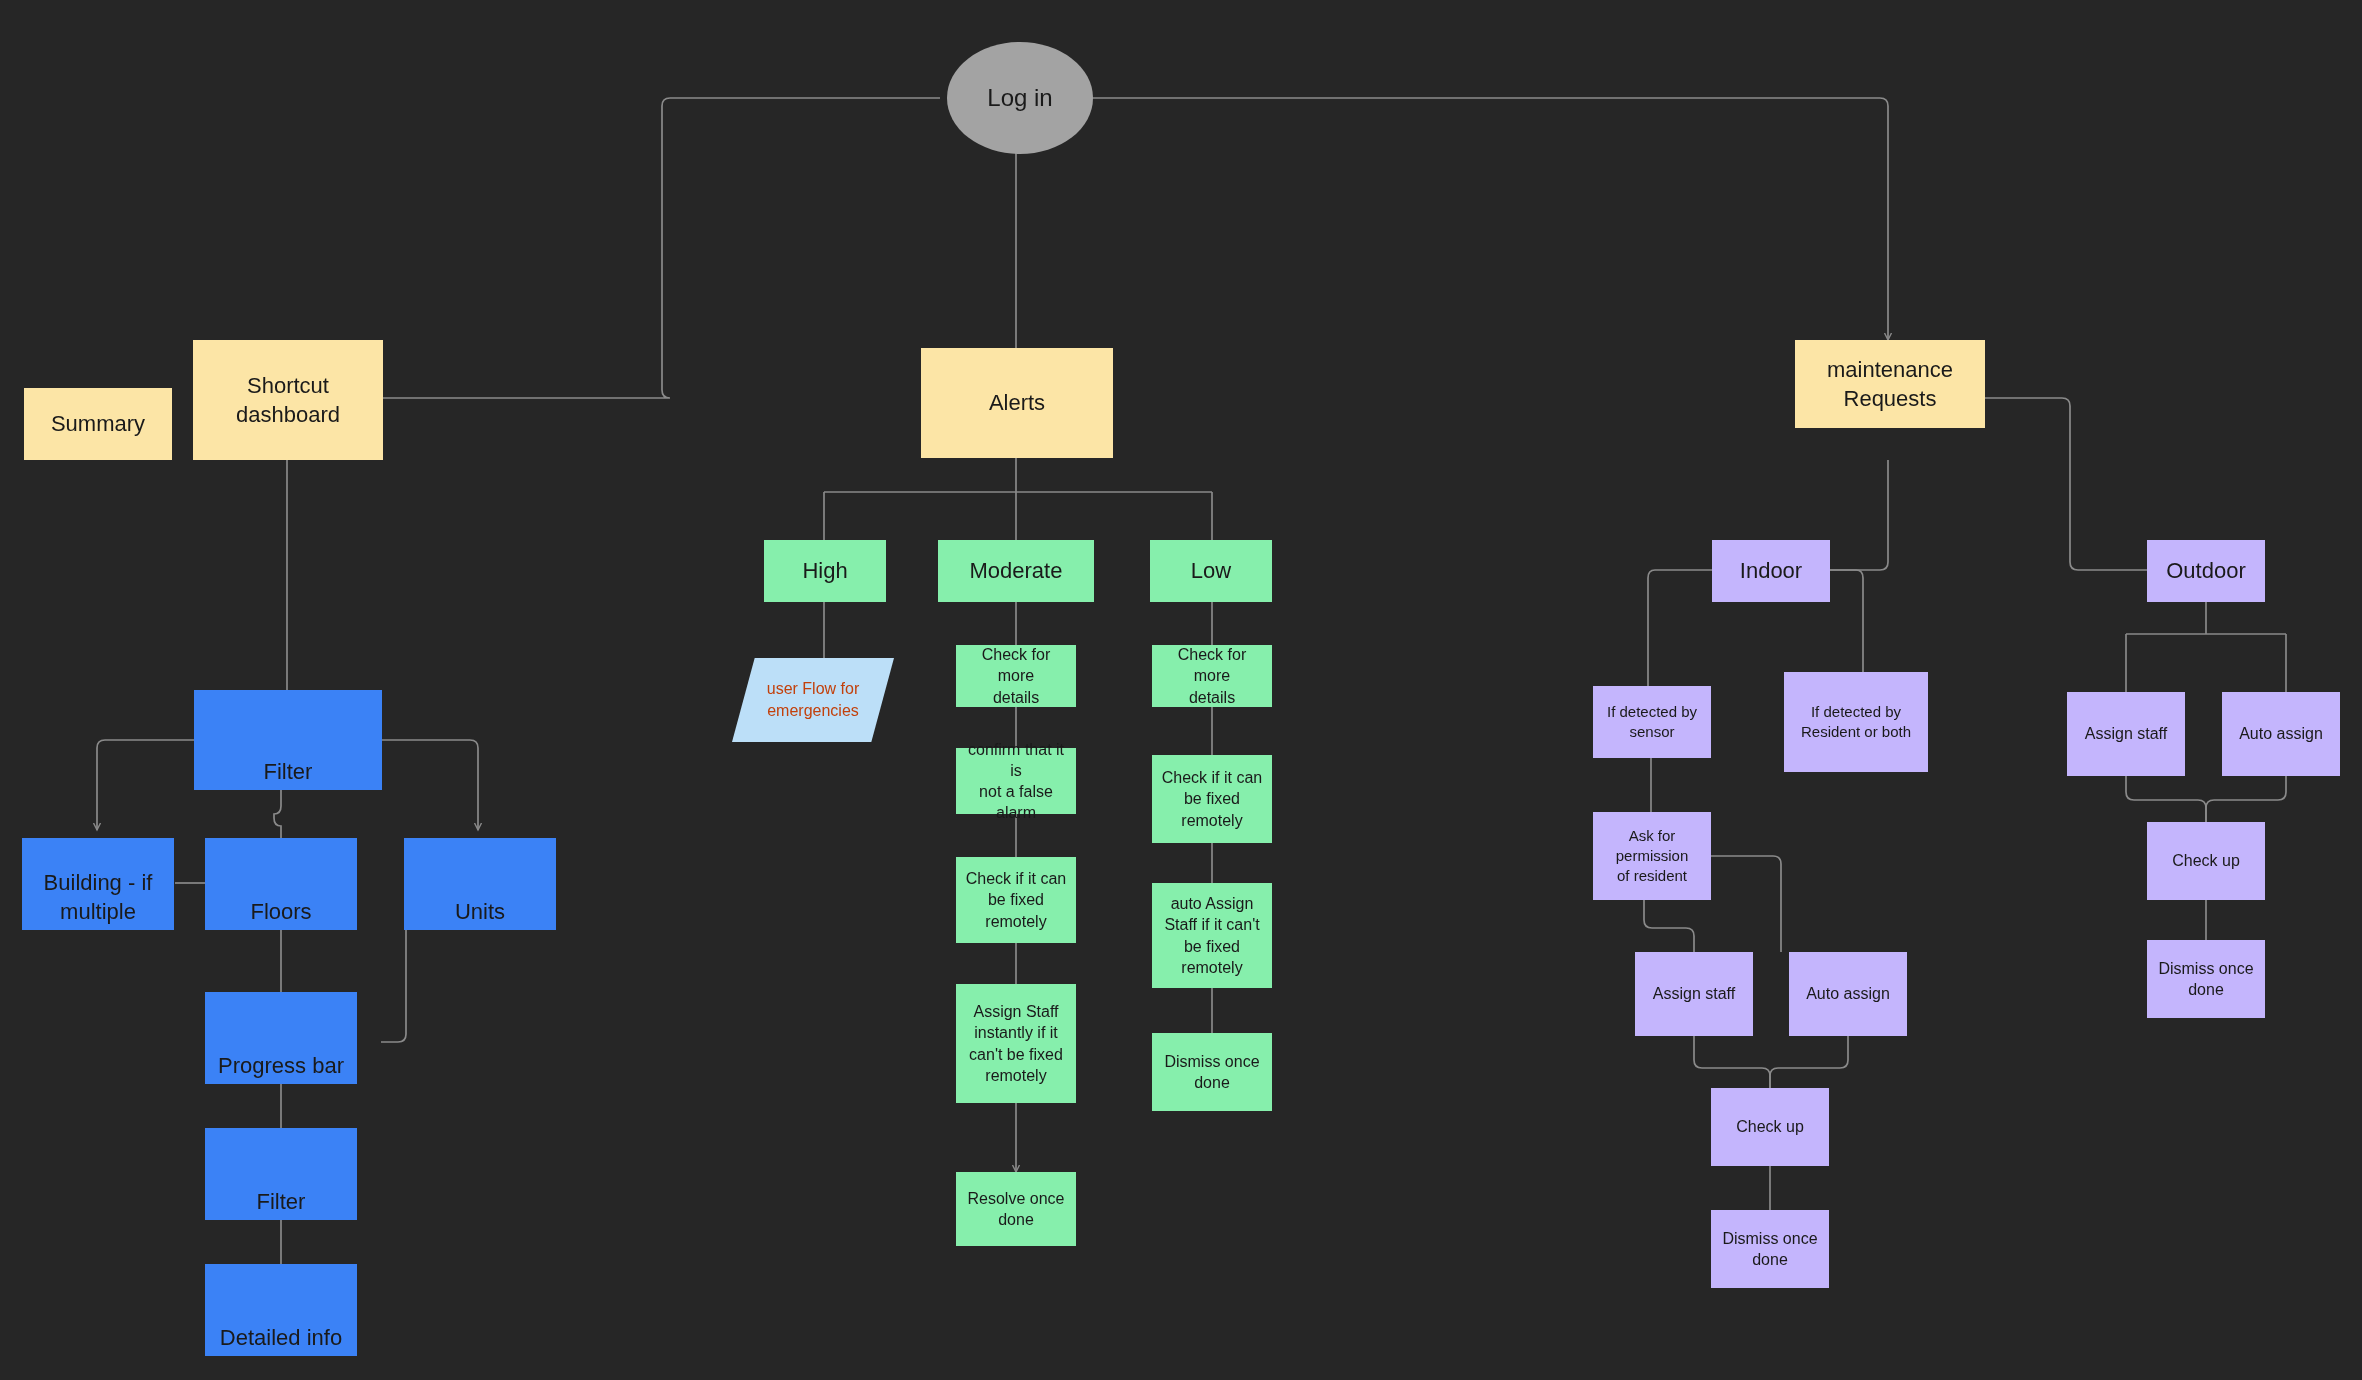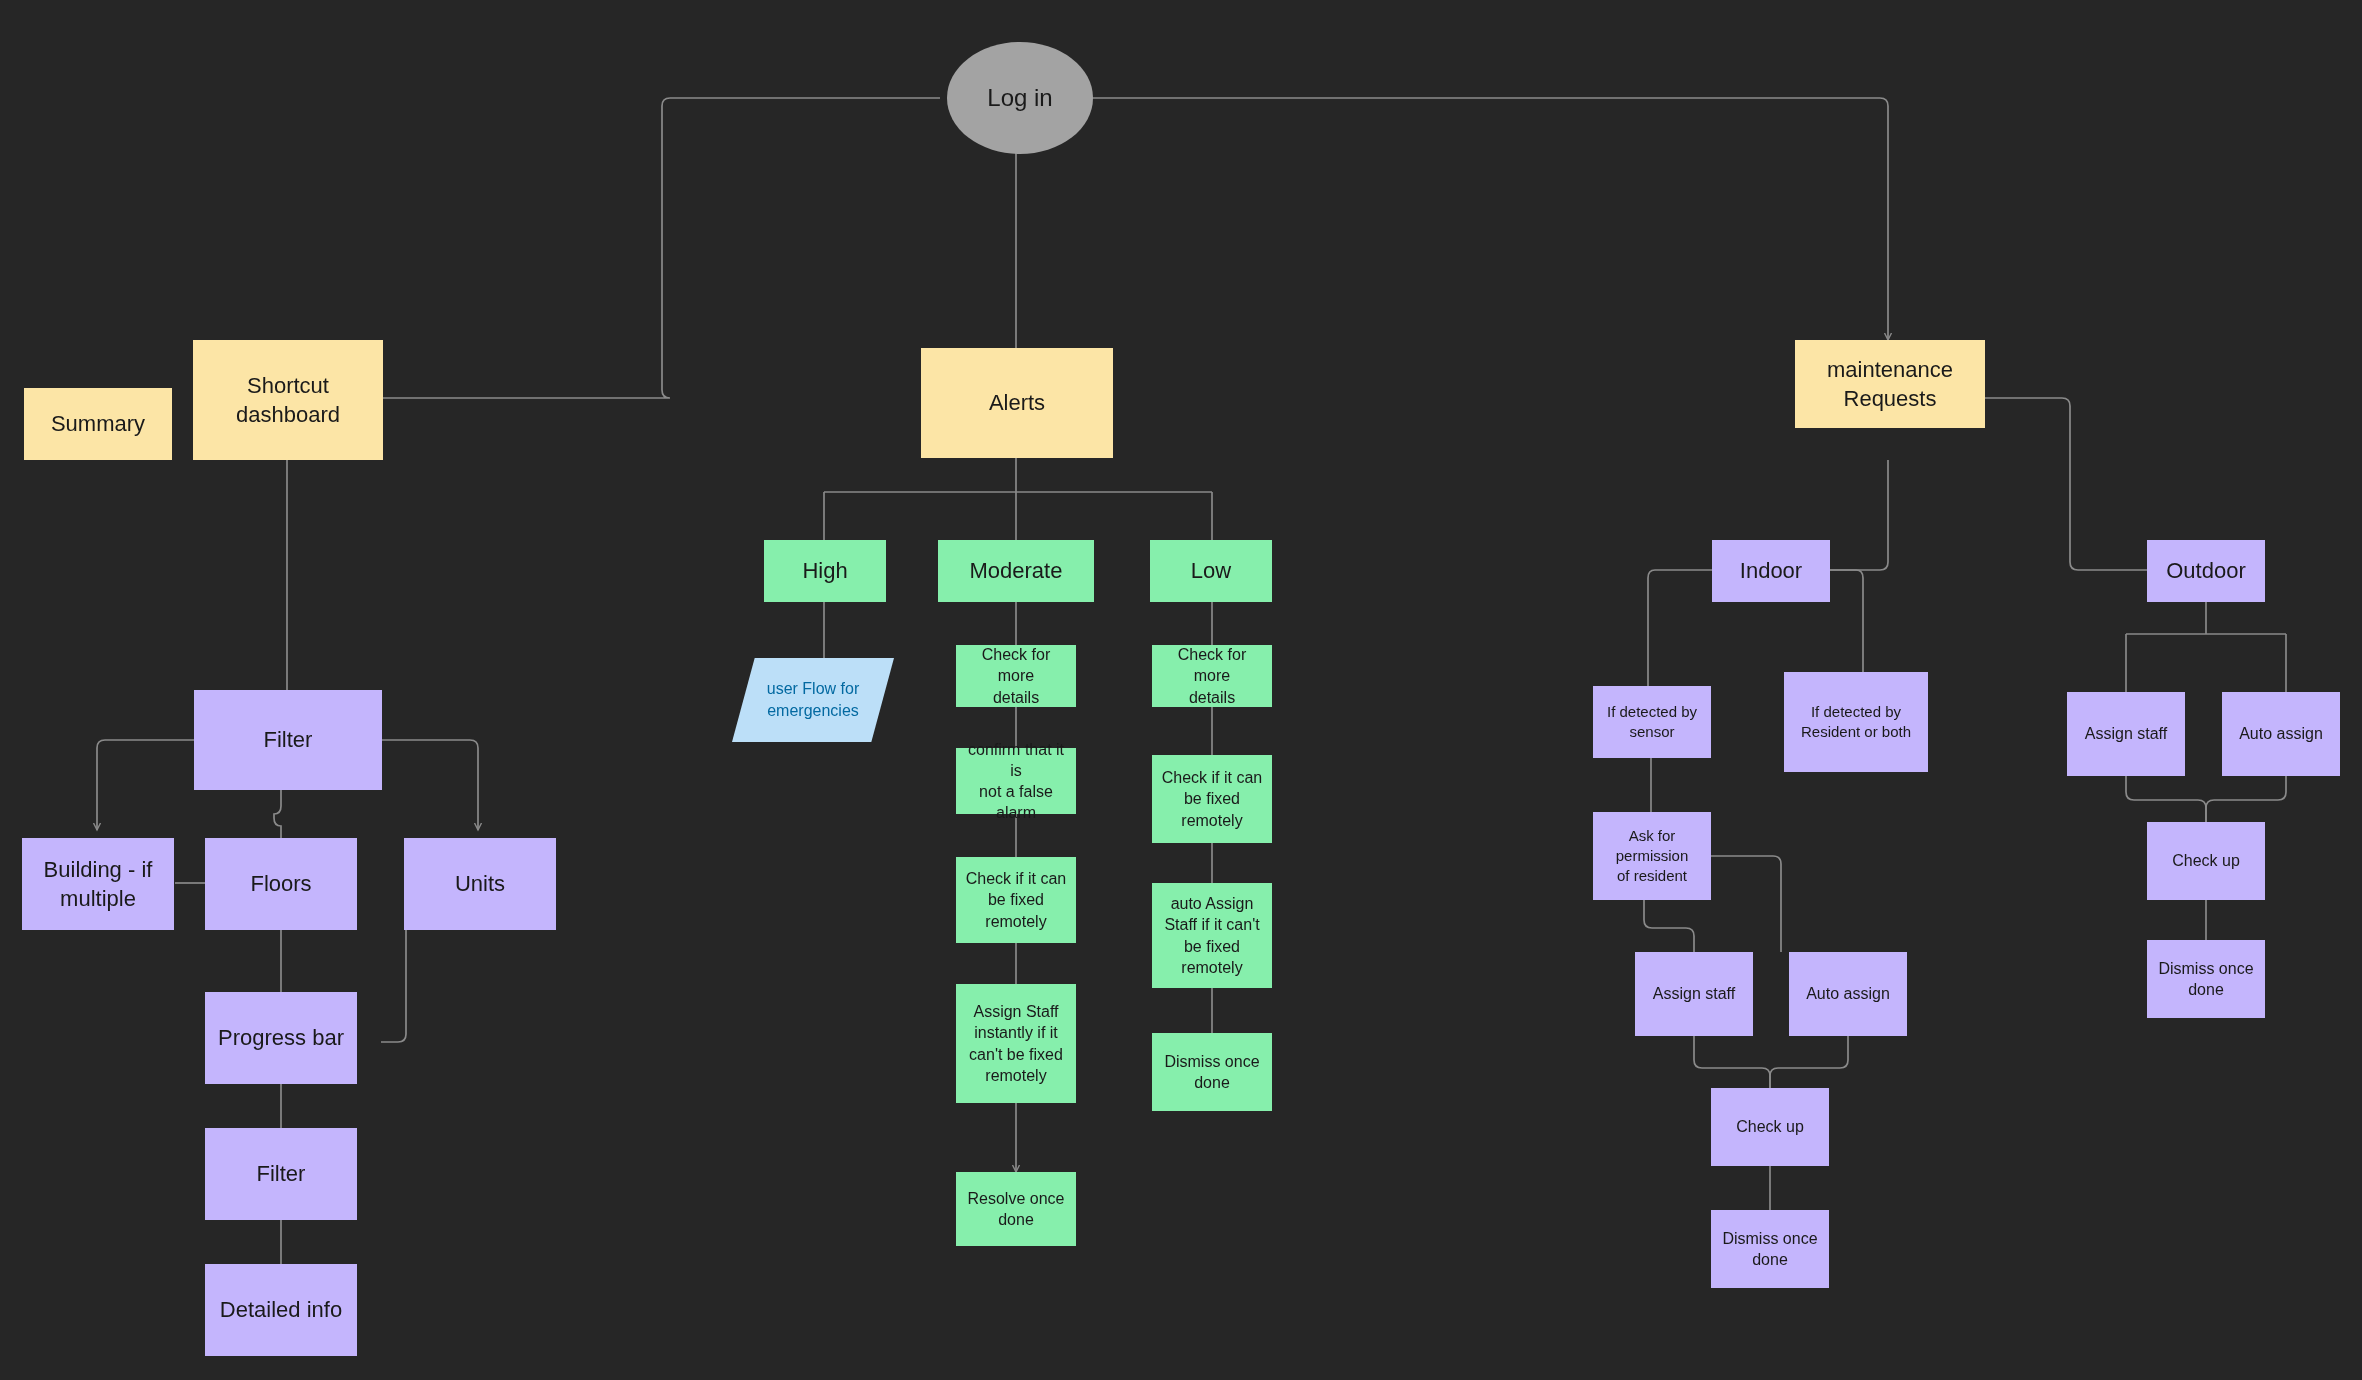--- a/index.html
+++ b/index.html
@@ -30,38 +30,38 @@
     display: flex;
     align-items: center;
     justify-content: center;
     text-align: center;
     color: #1a1a1a;
     line-height: 1.32;
     padding: 4px 6px;
     white-space: pre-line;
   }
   .n-yellow { background: #FCE5A6; }
-  .n-green  { background: #c4b5fd; }
+  .n-green  { background: #3b82f6; align-items: flex-end; }
   .n-blue   { background: #86efac; }
   .n-purple { background: #c4b5fd; }
   .n-pink   { background: #a3a3a3; border-radius: 50%; }
 
   .sz-lg  { font-size: 24px; }
   .sz-md  { font-size: 22px; }
   .sz-sm  { font-size: 16px; }
   .sz-xs  { font-size: 15px; }
 
   .parallelogram {
     position: absolute;
     box-sizing: border-box;
     display: flex;
     align-items: center;
     justify-content: center;
     text-align: center;
-    color: #0369a1;
+    color: #c2410c;
     background: #BCDFF8;
     line-height: 1.35;
     font-size: 16px;
     clip-path: polygon(14% 0%, 100% 0%, 86% 100%, 0% 100%);
     white-space: pre-line;
     padding: 0 14px;
   }
 </style>
 </head>
 <body>

